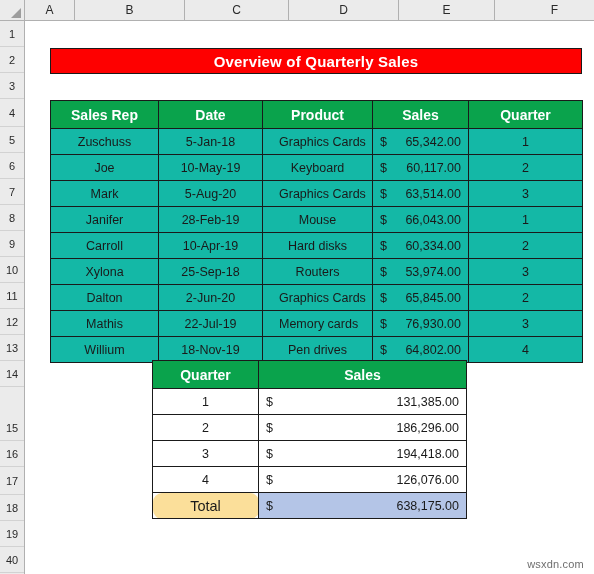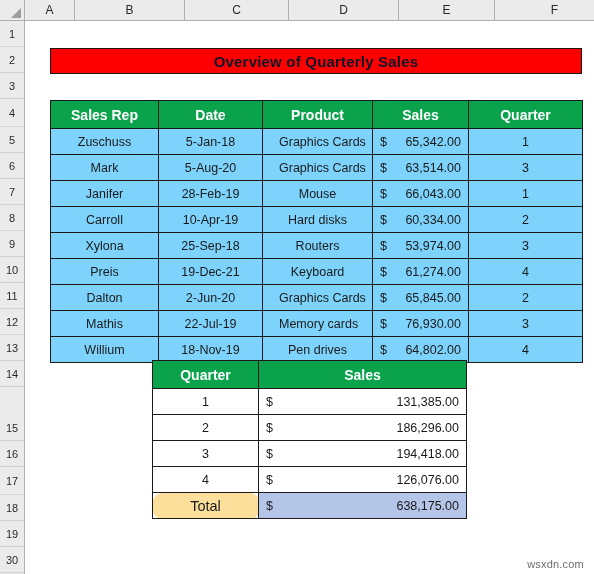--- a/index.html
+++ b/index.html
@@ -99,21 +99,21 @@
     background: #ffffff;
     overflow: hidden;
   }
 
   
   .title-banner {
     position: absolute;
     background: #fe0000;
     border: 1px solid #1a1a1a;
     box-sizing: border-box;
-    color: #0f172a;
+    color: #ffffff;
     font-weight: bold;
     font-size: 15px;
     display: flex;
     align-items: center;
     justify-content: center;
     letter-spacing: 0.2px;
   }
 
   
   .data-table {
@@ -133,21 +133,21 @@
     white-space: nowrap;
   }
   .data-table th {
     background: #0aa34c;
     color: #ffffff;
     font-weight: bold;
     font-size: 14px;
     height: 28px;
   }
   .data-table td {
-    background: #7dd3fc;
+    background: #14b8a6;
     height: 26px;
   }
   
   td.money {
     padding: 0;
   }
   .money-inner {
     display: flex;
     align-items: center;
     justify-content: space-between;
@@ -234,21 +234,21 @@
       <div class="row-head" style="height: 26px;">10</div>
       <div class="row-head" style="height: 26px;">11</div>
       <div class="row-head" style="height: 26px;">12</div>
       <div class="row-head" style="height: 26px; text-align: right;">13</div>
       <div class="row-head" style="height: 26px;">14</div>
       <div class="row-head" style="height: 26px; margin-top: 28px;">15</div>
       <div class="row-head" style="height: 26px;">16</div>
       <div class="row-head" style="height: 28px;">17</div>
       <div class="row-head" style="height: 26px;">18</div>
       <div class="row-head" style="height: 26px;">19</div>
-      <div class="row-head" style="height: 26px;">30</div>
+      <div class="row-head" style="height: 26px;">40</div>
       <div class="row-head" style="height: 26px;">21</div>
     </div>
 
   <div class="grid-canvas">
 
     <div class="title-banner" style="left:25px; top:27px; width:532px; height:26px;">Overview of Quarterly Sales</div>
 
     <table class="data-table" id="main-table" style="left:25px; top:79px; width:532px;">
       <colgroup>
         <col style="width:108px">
@@ -273,20 +273,32 @@
             <td>Graphics Cards</td>
             <td class="money">
               <div class="money-inner">
                 <span class="money-sym">$</span>
                 <span class="money-val">65,342.00</span>
               </div>
             </td>
             <td>1</td>
           </tr>
           <tr>
+            <td>Joe</td>
+            <td>10-May-19</td>
+            <td>Keyboard</td>
+            <td class="money">
+              <div class="money-inner">
+                <span class="money-sym">$</span>
+                <span class="money-val">60,117.00</span>
+              </div>
+            </td>
+            <td>2</td>
+          </tr>
+          <tr>
             <td>Mark</td>
             <td>5-Aug-20</td>
             <td>Graphics Cards</td>
             <td class="money">
               <div class="money-inner">
                 <span class="money-sym">$</span>
                 <span class="money-val">63,514.00</span>
               </div>
             </td>
             <td>3</td>
@@ -319,32 +331,20 @@
             <td>Xylona</td>
             <td>25-Sep-18</td>
             <td>Routers</td>
             <td class="money">
               <div class="money-inner">
                 <span class="money-sym">$</span>
                 <span class="money-val">53,974.00</span>
               </div>
             </td>
             <td>3</td>
-          </tr>
-          <tr>
-            <td>Preis</td>
-            <td>19-Dec-21</td>
-            <td>Keyboard</td>
-            <td class="money">
-              <div class="money-inner">
-                <span class="money-sym">$</span>
-                <span class="money-val">61,274.00</span>
-              </div>
-            </td>
-            <td>4</td>
           </tr>
           <tr>
             <td>Dalton</td>
             <td>2-Jun-20</td>
             <td>Graphics Cards</td>
             <td class="money">
               <div class="money-inner">
                 <span class="money-sym">$</span>
                 <span class="money-val">65,845.00</span>
               </div>

